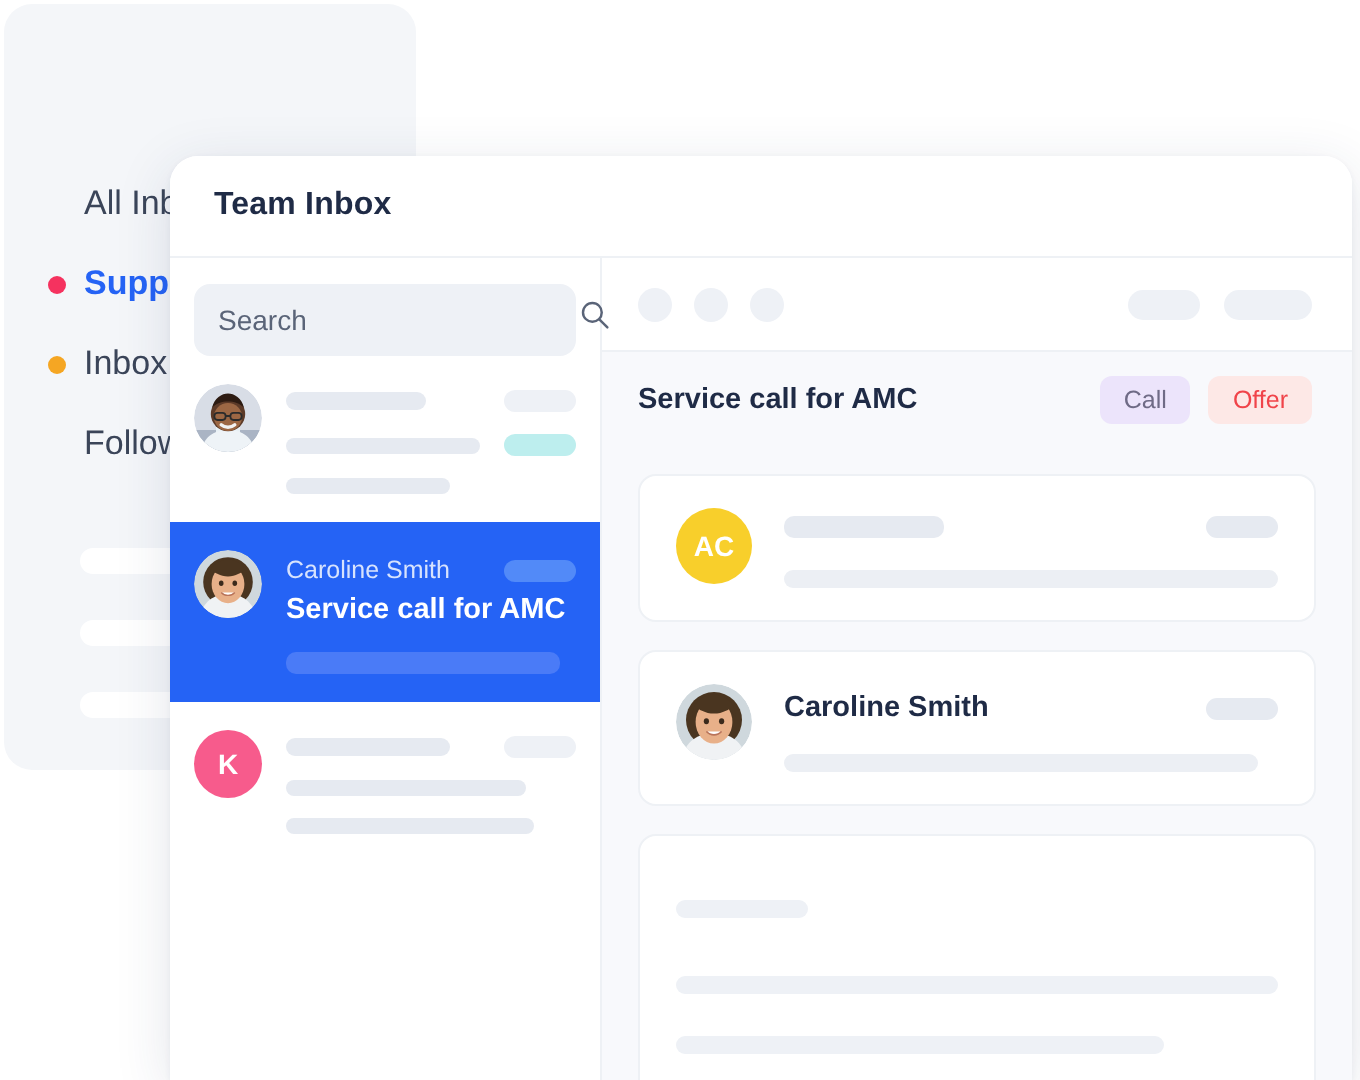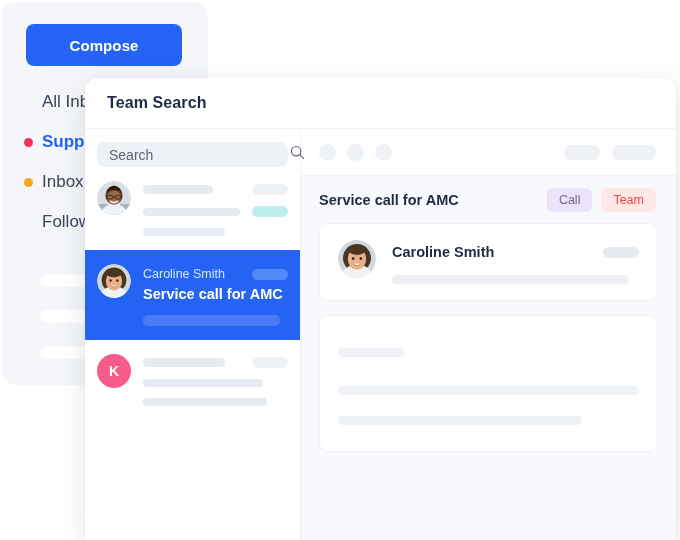--- a/index.html
+++ b/index.html
@@ -114,21 +114,21 @@
   
   .list-col {
     width: 215px;
     flex: 0 0 215px;
     border-right: 1px solid #eef1f5;
     background: #ffffff;
     position: relative;
   }
   .search-wrap {
     margin: 13px 12px 0 12px;
-    height: 25px;
+    height: 36px;
     background: #eef1f6;
     border-radius: 8px;
     display: flex;
     align-items: center;
     padding: 0 12px;
   }
   .search-input {
     flex: 1 1 auto;
     border: none;
     background: transparent;
@@ -287,21 +287,20 @@
   .msg-line { height: 9px; border-radius: 5px; background: #eceff4; margin-top: 16px; }
 
   .msg-card.long { padding: 22px 18px 26px 18px; }
   .body-line { height: 9px; border-radius: 5px; background: #eef1f6; }
 </style>
 </head>
 <body>
 
 <div class="bg-card">
 
-  <button class="compose-btn">Compose</button>
 
   <div class="bg-nav">
 
     <div class="bg-nav-item">
       <span class="nolabel-pad"></span>
       <span>All Inboxes</span>
     </div>
 
     <div class="bg-nav-item active">
       <span class="dot" style="background:#f5325f"></span>
@@ -324,21 +323,21 @@
     <div class="bg-skel"></div>
     <div class="bg-skel"></div>
     <div class="bg-skel"></div>
   </div>
 
 </div>
 
 <div class="inbox-window">
 
   <div class="inbox-title-bar">
-    <span class="inbox-title">Team Search</span>
+    <span class="inbox-title">Team Inbox</span>
   </div>
 
   <div class="inbox-body">
 
     <div class="list-col">
 
       <div class="search-wrap">
         <input class="search-input" type="text" placeholder="Search" style="">
         <span class="search-icon">
           <svg width="15" height="15" viewBox="0 0 16 16">
@@ -450,25 +449,39 @@
         <div class="circ"></div>
         <div class="circ"></div>
         <div class="tb-spacer"></div>
         <div class="tb-pill" style="width:36px"></div>
         <div class="tb-pill" style="width:44px"></div>
       </div>
 
       <div class="detail-head">
         <span class="detail-subject">Service call for AMC</span>
         <span class="tag offer">Call</span>
-        <span class="tag call">Team</span>
+        <span class="tag call">Offer</span>
       </div>
 
       <div class="detail-scroll">
 
+        <div class="msg-card" style="margin-top:14px">
+          <div class="msg-top">
+            <div class="msg-avatar" style="background:#f8cf2b">
+              <span>AC</span>
+            </div>
+            <div class="msg-body">
+              <div class="msg-row">
+                <div class="sk" style="width:80px;height:11px"></div>
+                <div class="msg-meta"></div>
+              </div>
+              <div class="msg-line" style="width:100%"></div>
+            </div>
+          </div>
+        </div>
 
         <div class="msg-card">
           <div class="msg-top">
             <div class="msg-avatar">
               <svg width="38" height="38" viewBox="0 0 38 38">
                 <defs>
                     <clipPath id="c3">
                       <circle cx="19" cy="19" r="19"></circle>
                     </clipPath>
                   </defs>

